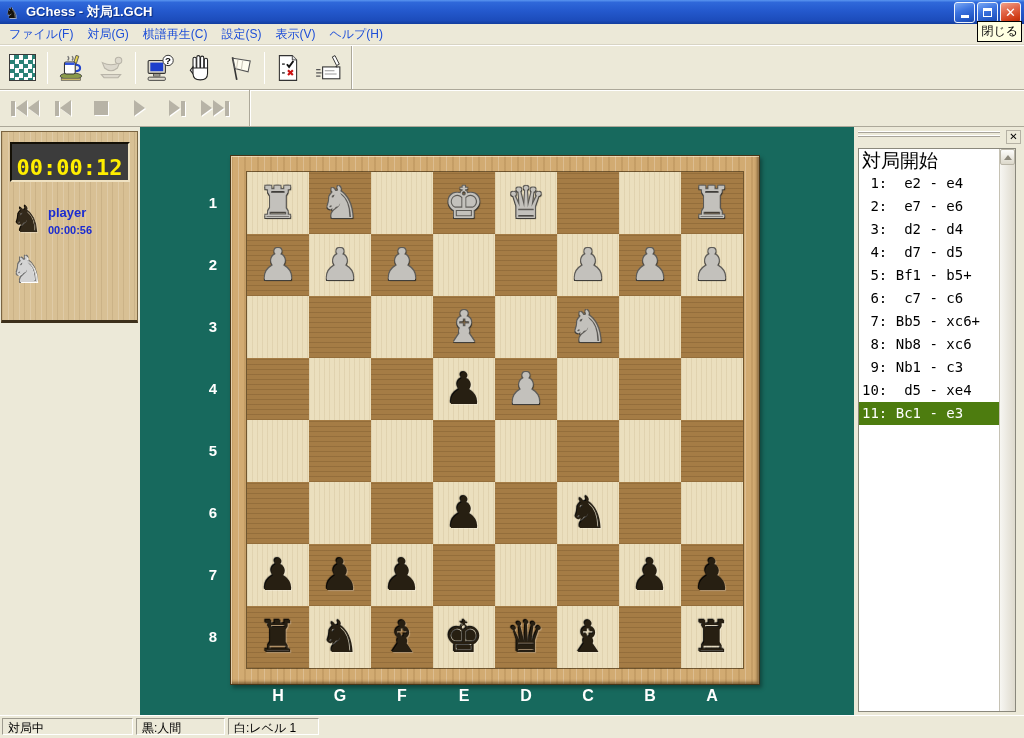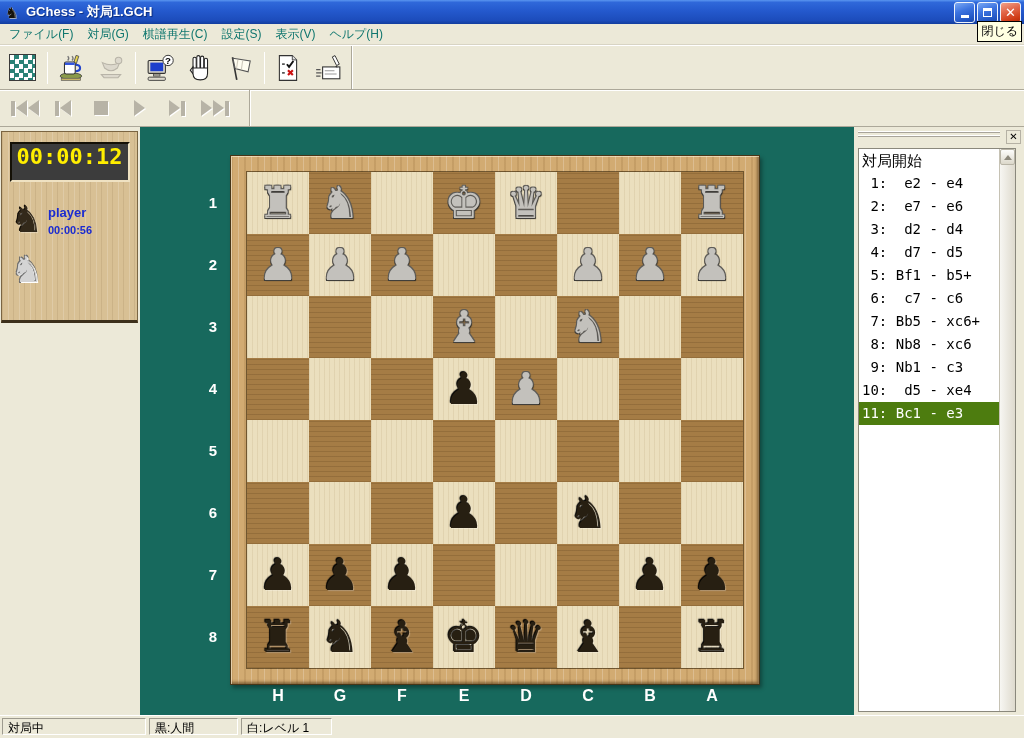--- a/index.html
+++ b/index.html
@@ -21,21 +21,21 @@
   .tb-red  { background:linear-gradient(160deg,#f3a188 0%,#e2674a 40%,#cf3a14 80%,#b02e0e 100%); }
   .glyph-min { width:8px; height:3px; background:#fff; margin-top:9px; }
   .glyph-restore { width:9px; height:9px; border:1px solid #fff; border-top:3px solid #fff; position:relative; }
   .glyph-close { font-size:13px; }
   .tooltip { position:absolute; top:21px; right:2px; background:#ffffe1; border:1px solid #000;
              font-size:12px; color:#000; padding:1px 3px; z-index:50; white-space:nowrap; }
 
   
   .menubar { height:21px; background:#ece9d8; display:flex; align-items:center; padding-left:2px;
              border-bottom:1px solid #d8d4c4; }
-  .menu-item { font-size:12px; color:#0f766e; padding:2px 7px; cursor:default; }
+  .menu-item { font-size:12px; color:#1d4ed8; padding:2px 7px; cursor:default; }
 
   
   .toolrow1 { height:44px; background:#ece9d8; border-top:1px solid #fff; }
   .toolband { height:100%; display:flex; align-items:center; padding:2px 3px; width:352px;
               border-right:1px solid #aca899; box-shadow:1px 0 0 #fff; }
   .tbtn { width:40px; height:38px; display:flex; align-items:center; justify-content:center; border:1px solid transparent; }
   .tbtn svg { width:28px; height:28px; }
   .tsep { width:1px; height:32px; background:#aca899; border-right:1px solid #fff; margin:0 4px; }
   .icon-checker { width:27px; height:27px; border:1px solid #3a3a3a;
                   background:repeating-conic-gradient(#2a8276 0% 25%, #ffffff 0% 50%); background-size:9px 9px; }
@@ -55,21 +55,21 @@
   .main { flex:1; display:flex; position:relative; background:#ece9d8; }
 
   
   .left-col { width:140px; position:relative; background:#ece9d8; }
   .wood-panel { position:absolute; left:1px; top:4px; width:137px; height:192px;
                 background:#d8c094; border:1px solid #7a6542; border-bottom:3px solid #3c2f1a;
                 background-image:repeating-linear-gradient(90deg, rgba(90,60,20,0.10) 0 1px, transparent 1px 6px, rgba(255,255,255,0.18) 6px 7px, transparent 7px 11px); }
   .clock-box { width:120px; height:40px; margin:10px auto 0; background:#3c3c3c;
                border-top:2px solid #141006; border-left:2px solid #141006;
                border-right:2px solid #efe2c2; border-bottom:2px solid #efe2c2;
-               display:flex; align-items:flex-start; justify-content:center; }
+               display:flex; align-items:flex-end; justify-content:center; }
   .clock-digits { font-family:"DejaVu Sans Mono",monospace; font-weight:bold; font-size:22px; color:#ffee00; letter-spacing:0px; }
   .player-row { display:flex; align-items:center; padding:0 4px; }
   .player-row.black { margin-top:18px; }
   .player-row.white { margin-top:10px; }
   .p-icon { width:42px; text-align:center; font-size:36px; line-height:40px; font-family:"DejaVu Sans",sans-serif; }
   .p-icon.bk { color:#33291a; text-shadow:1px 1px 1px rgba(255,255,255,0.35), -1px -1px 0 #120d06; }
   .p-icon.wk { color:#d4d4d4; text-shadow:-1px -1px 0 #6f6f6f, 1px 1px 0 #fff, 1px -1px 0 #6f6f6f, -1px 1px 0 #6f6f6f; }
   .p-col { flex:1; text-align:left; color:#1b2bd0; font-weight:bold; }
   .p-name { font-size:13px; }
   .p-time { font-size:11px; margin-top:4px; font-family:"Liberation Sans",sans-serif; }
@@ -97,34 +97,34 @@
   .right-panel { width:170px; background:#ece9d8; position:relative; }
   .rp-topbar { position:absolute; left:2px; right:2px; top:2px; height:18px; }
   .grip-line { height:1px; border-top:1px solid #fff; border-bottom:1px solid #a8a49a; margin:2px 22px 2px 2px; }
   .rp-close { position:absolute; right:1px; top:1px; width:15px; height:14px; font-size:10px; font-weight:bold;
               line-height:12px; text-align:center; color:#000; border:1px solid #b5b1a4; background:#ece9d8; }
   .listbox { position:absolute; left:4px; top:21px; width:158px; bottom:3px; background:#fff;
              border:1px solid #8a887c; overflow:hidden; }
   .move-rows { position:absolute; left:0; top:0; right:16px; }
   .move-item { height:23px; line-height:23px; font-family:"DejaVu Sans Mono",monospace; font-size:14px;
                color:#000; white-space:pre; padding-left:3px; }
-  .move-item.header { font-family:"Liberation Sans","DejaVu Sans",sans-serif; font-size:15px; }
+  .move-item.header { font-family:"Liberation Sans","DejaVu Sans",sans-serif; font-size:19px; }
   .move-item.sel { background:#4d7c0f; color:#fff; }
   .scrollbar { position:absolute; right:0; top:0; bottom:0; width:16px;
                background:linear-gradient(90deg,#f7f6f2,#dedacd); border-left:1px solid #c6c2b4; }
   .sb-up { height:16px; border:1px solid #b8b4a6; border-radius:2px; background:linear-gradient(180deg,#fdfdfb,#dcd8ca);
            display:flex; align-items:center; justify-content:center; }
   .sb-chevron { width:0; height:0; border-left:4px solid transparent; border-right:4px solid transparent; border-bottom:5px solid #8d897c; }
 
   
   .statusbar { height:23px; background:#ece9d8; border-top:1px solid #fff; display:flex; gap:3px; padding:2px 2px; }
   .sb-panel { border:1px solid; border-color:#9d9a8e #ffffff #ffffff #9d9a8e; font-size:12px; color:#000;
               padding:1px 5px 0; height:17px; overflow:hidden; white-space:nowrap; }
   .sb-p1 { flex:1; }
-  .sb-p2 { width:144px; }
+  .sb-p2 { width:131px; }
   .sb-p3 { width:89px; }
   .sb-p4 { width:91px; }
 </style>
 </head>
 <body>
 
 <div class="window">
 
   <div class="titlebar">
     <span class="app-icon">♞</span>

